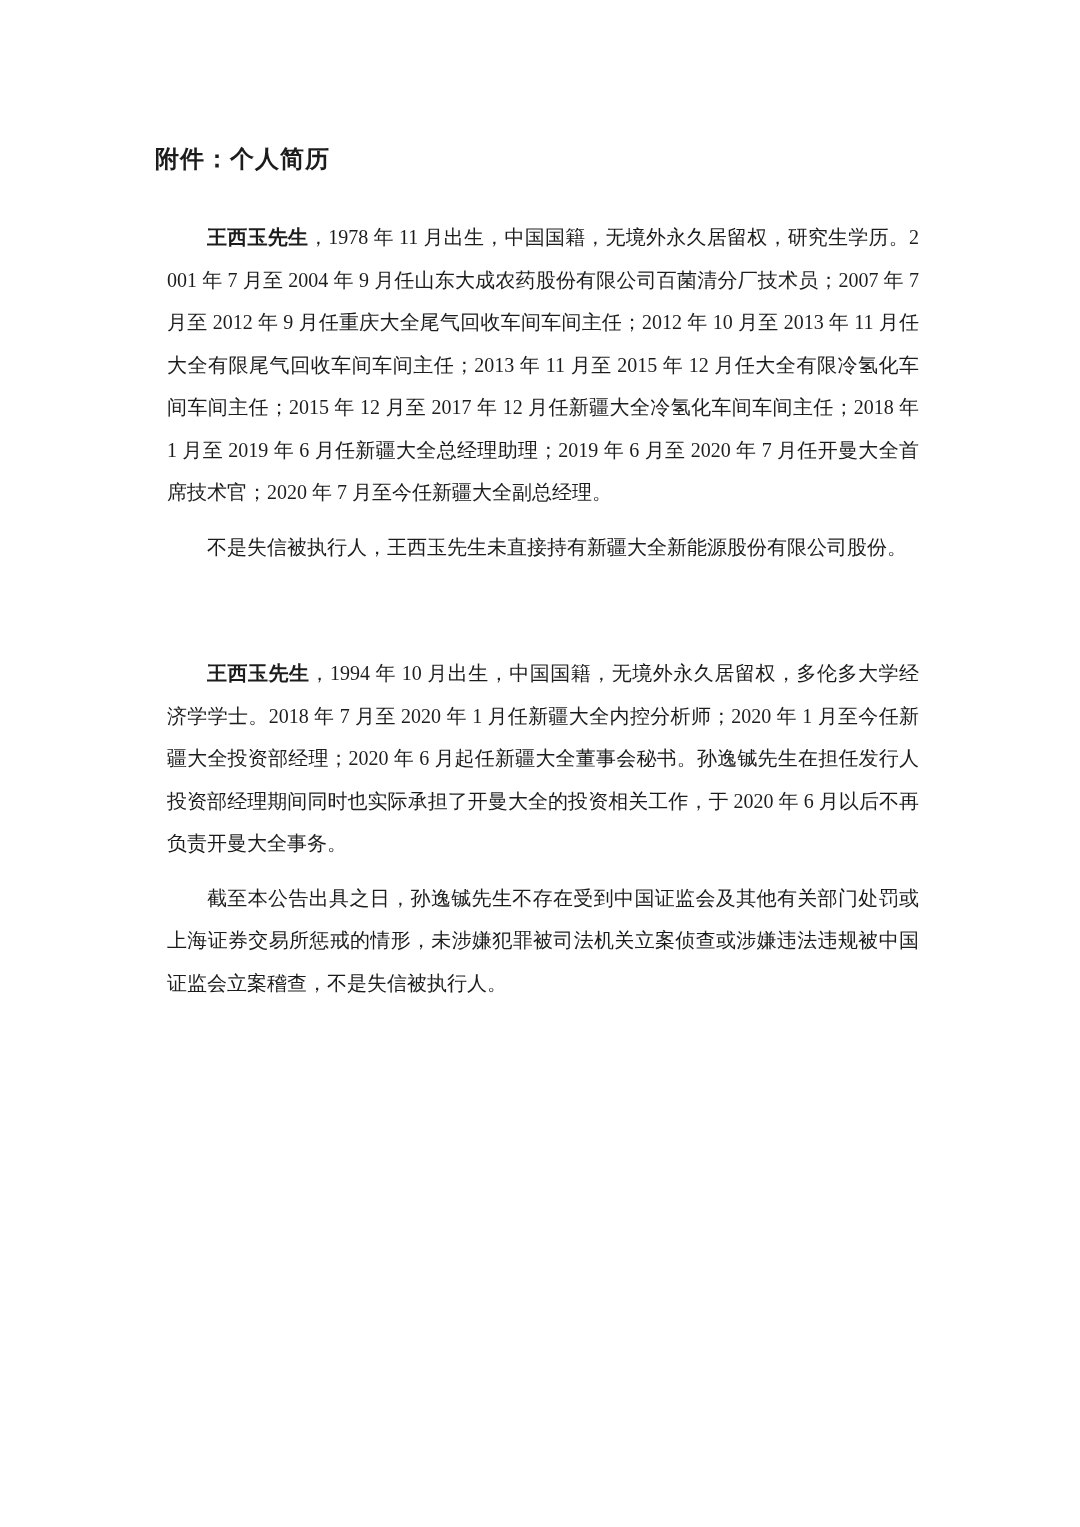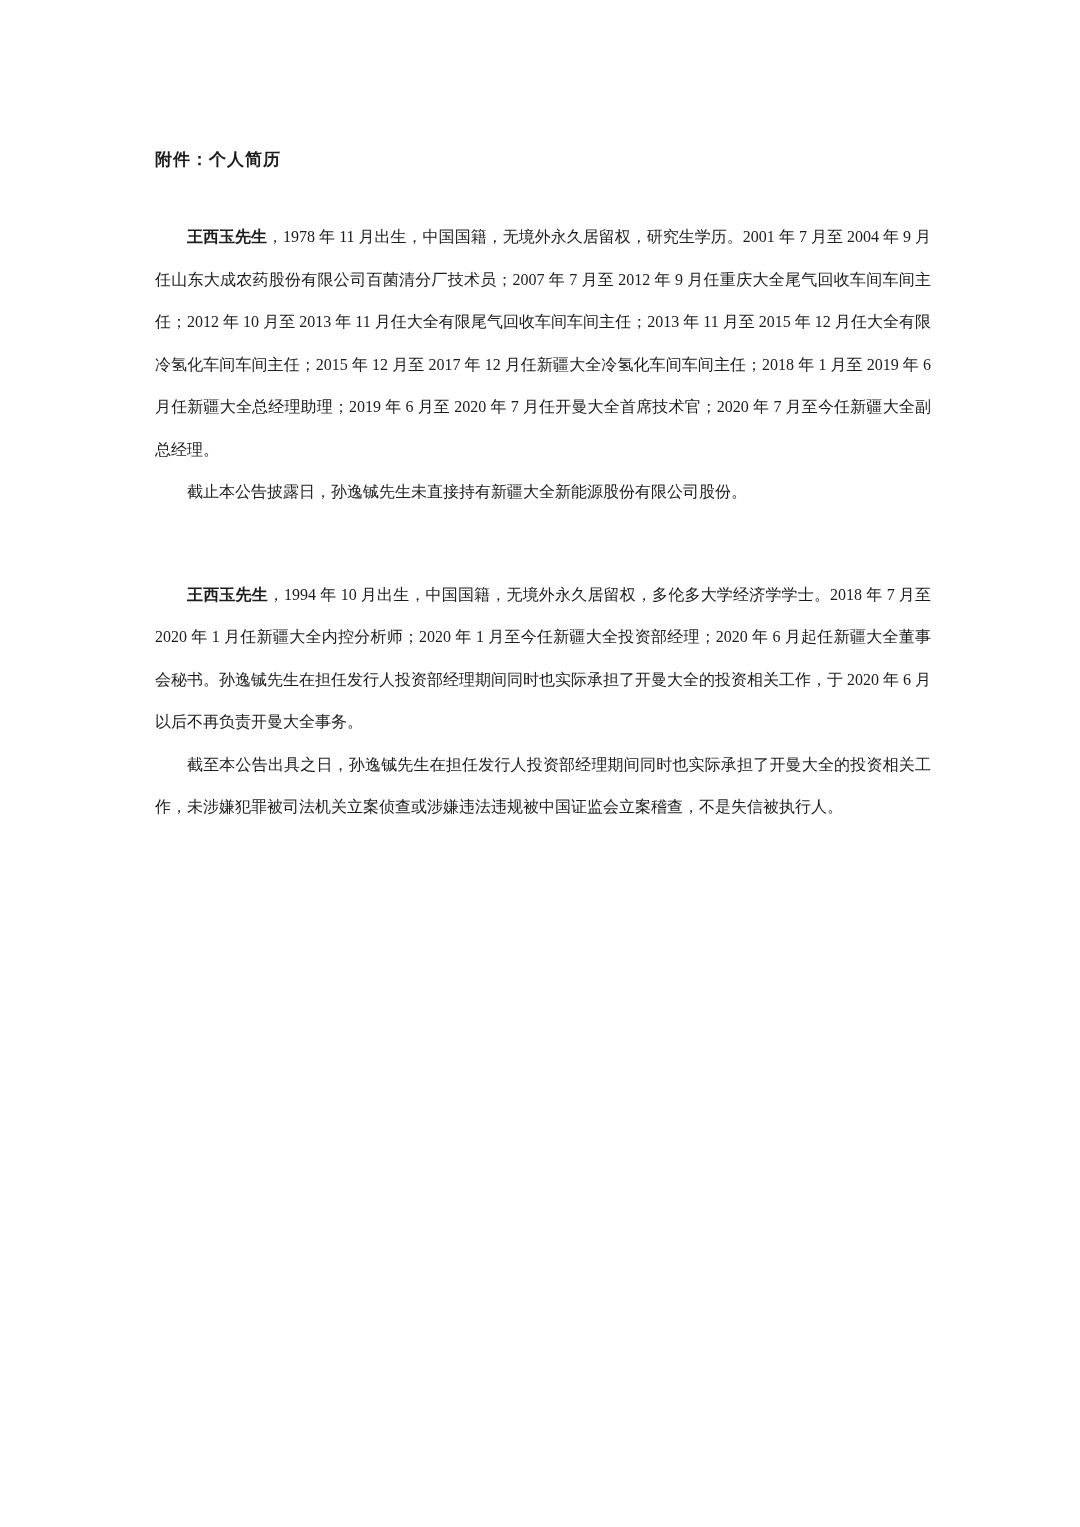--- a/index.html
+++ b/index.html
@@ -15,30 +15,30 @@
     overflow: hidden;
   }
   .page {
     box-sizing: border-box;
     width: 1080px;
     height: 1527px;
     padding: 138px 149px 0 155px;
     background: #ffffff;
   }
   .doc-title {
-    font-size: 17px;
+    font-size: 24px;
     line-height: 43px;
     font-weight: 700;
     margin: 0 0 35px 0;
     letter-spacing: 1px;
   }
   .para {
-    font-size: 16px;
+    font-size: 20px;
     line-height: 42.5px;
-    margin: 0;
+    margin: 12px;
     text-align: justify;
     text-justify: inter-ideograph;
     text-indent: 2em;
     word-break: break-all;
   }
   .person-name {
     font-weight: 700;
   }
   .section-gap {
     height: 60px;
@@ -48,25 +48,25 @@
 <body>
 
 <div class="page">
 
   <h1 class="doc-title">附件：个人简历</h1>
 
   <section>
     <p class="para">
       <span class="person-name">王西玉先生</span><span>，1978 年 11 月出生，中国国籍，无境外永久居留权，研究生学历。2001 年 7 月至 2004 年 9 月任山东大成农药股份有限公司百菌清分厂技术员；2007 年 7 月至 2012 年 9 月任重庆大全尾气回收车间车间主任；2012 年 10 月至 2013 年 11 月任大全有限尾气回收车间车间主任；2013 年 11 月至 2015 年 12 月任大全有限冷氢化车间车间主任；2015 年 12 月至 2017 年 12 月任新疆大全冷氢化车间车间主任；2018 年 1 月至 2019 年 6 月任新疆大全总经理助理；2019 年 6 月至 2020 年 7 月任开曼大全首席技术官；2020 年 7 月至今任新疆大全副总经理。</span>
     </p>
-    <p class="para">截止本公告披露日，孙逸铖先生未直接持有新疆大全新能源股份有限公司股份。</p>
+    <p class="para">不是失信被执行人，王西玉先生未直接持有新疆大全新能源股份有限公司股份。</p>
   </section>
 
   <div class="section-gap"></div>
 
   <section>
     <p class="para">
       <span class="person-name">王西玉先生</span><span>，1994 年 10 月出生，中国国籍，无境外永久居留权，多伦多大学经济学学士。2018 年 7 月至 2020 年 1 月任新疆大全内控分析师；2020 年 1 月至今任新疆大全投资部经理；2020 年 6 月起任新疆大全董事会秘书。孙逸铖先生在担任发行人投资部经理期间同时也实际承担了开曼大全的投资相关工作，于 2020 年 6 月以后不再负责开曼大全事务。</span>
     </p>
-    <p class="para">截至本公告出具之日，孙逸铖先生在担任发行人投资部经理期间同时也实际承担了开曼大全的投资相关工作，未涉嫌犯罪被司法机关立案侦查或涉嫌违法违规被中国证监会立案稽查，不是失信被执行人。</p>
+    <p class="para">截至本公告出具之日，孙逸铖先生不存在受到中国证监会及其他有关部门处罚或上海证券交易所惩戒的情形，未涉嫌犯罪被司法机关立案侦查或涉嫌违法违规被中国证监会立案稽查，不是失信被执行人。</p>
   </section>
 
 </div>
 
 </body></html>

